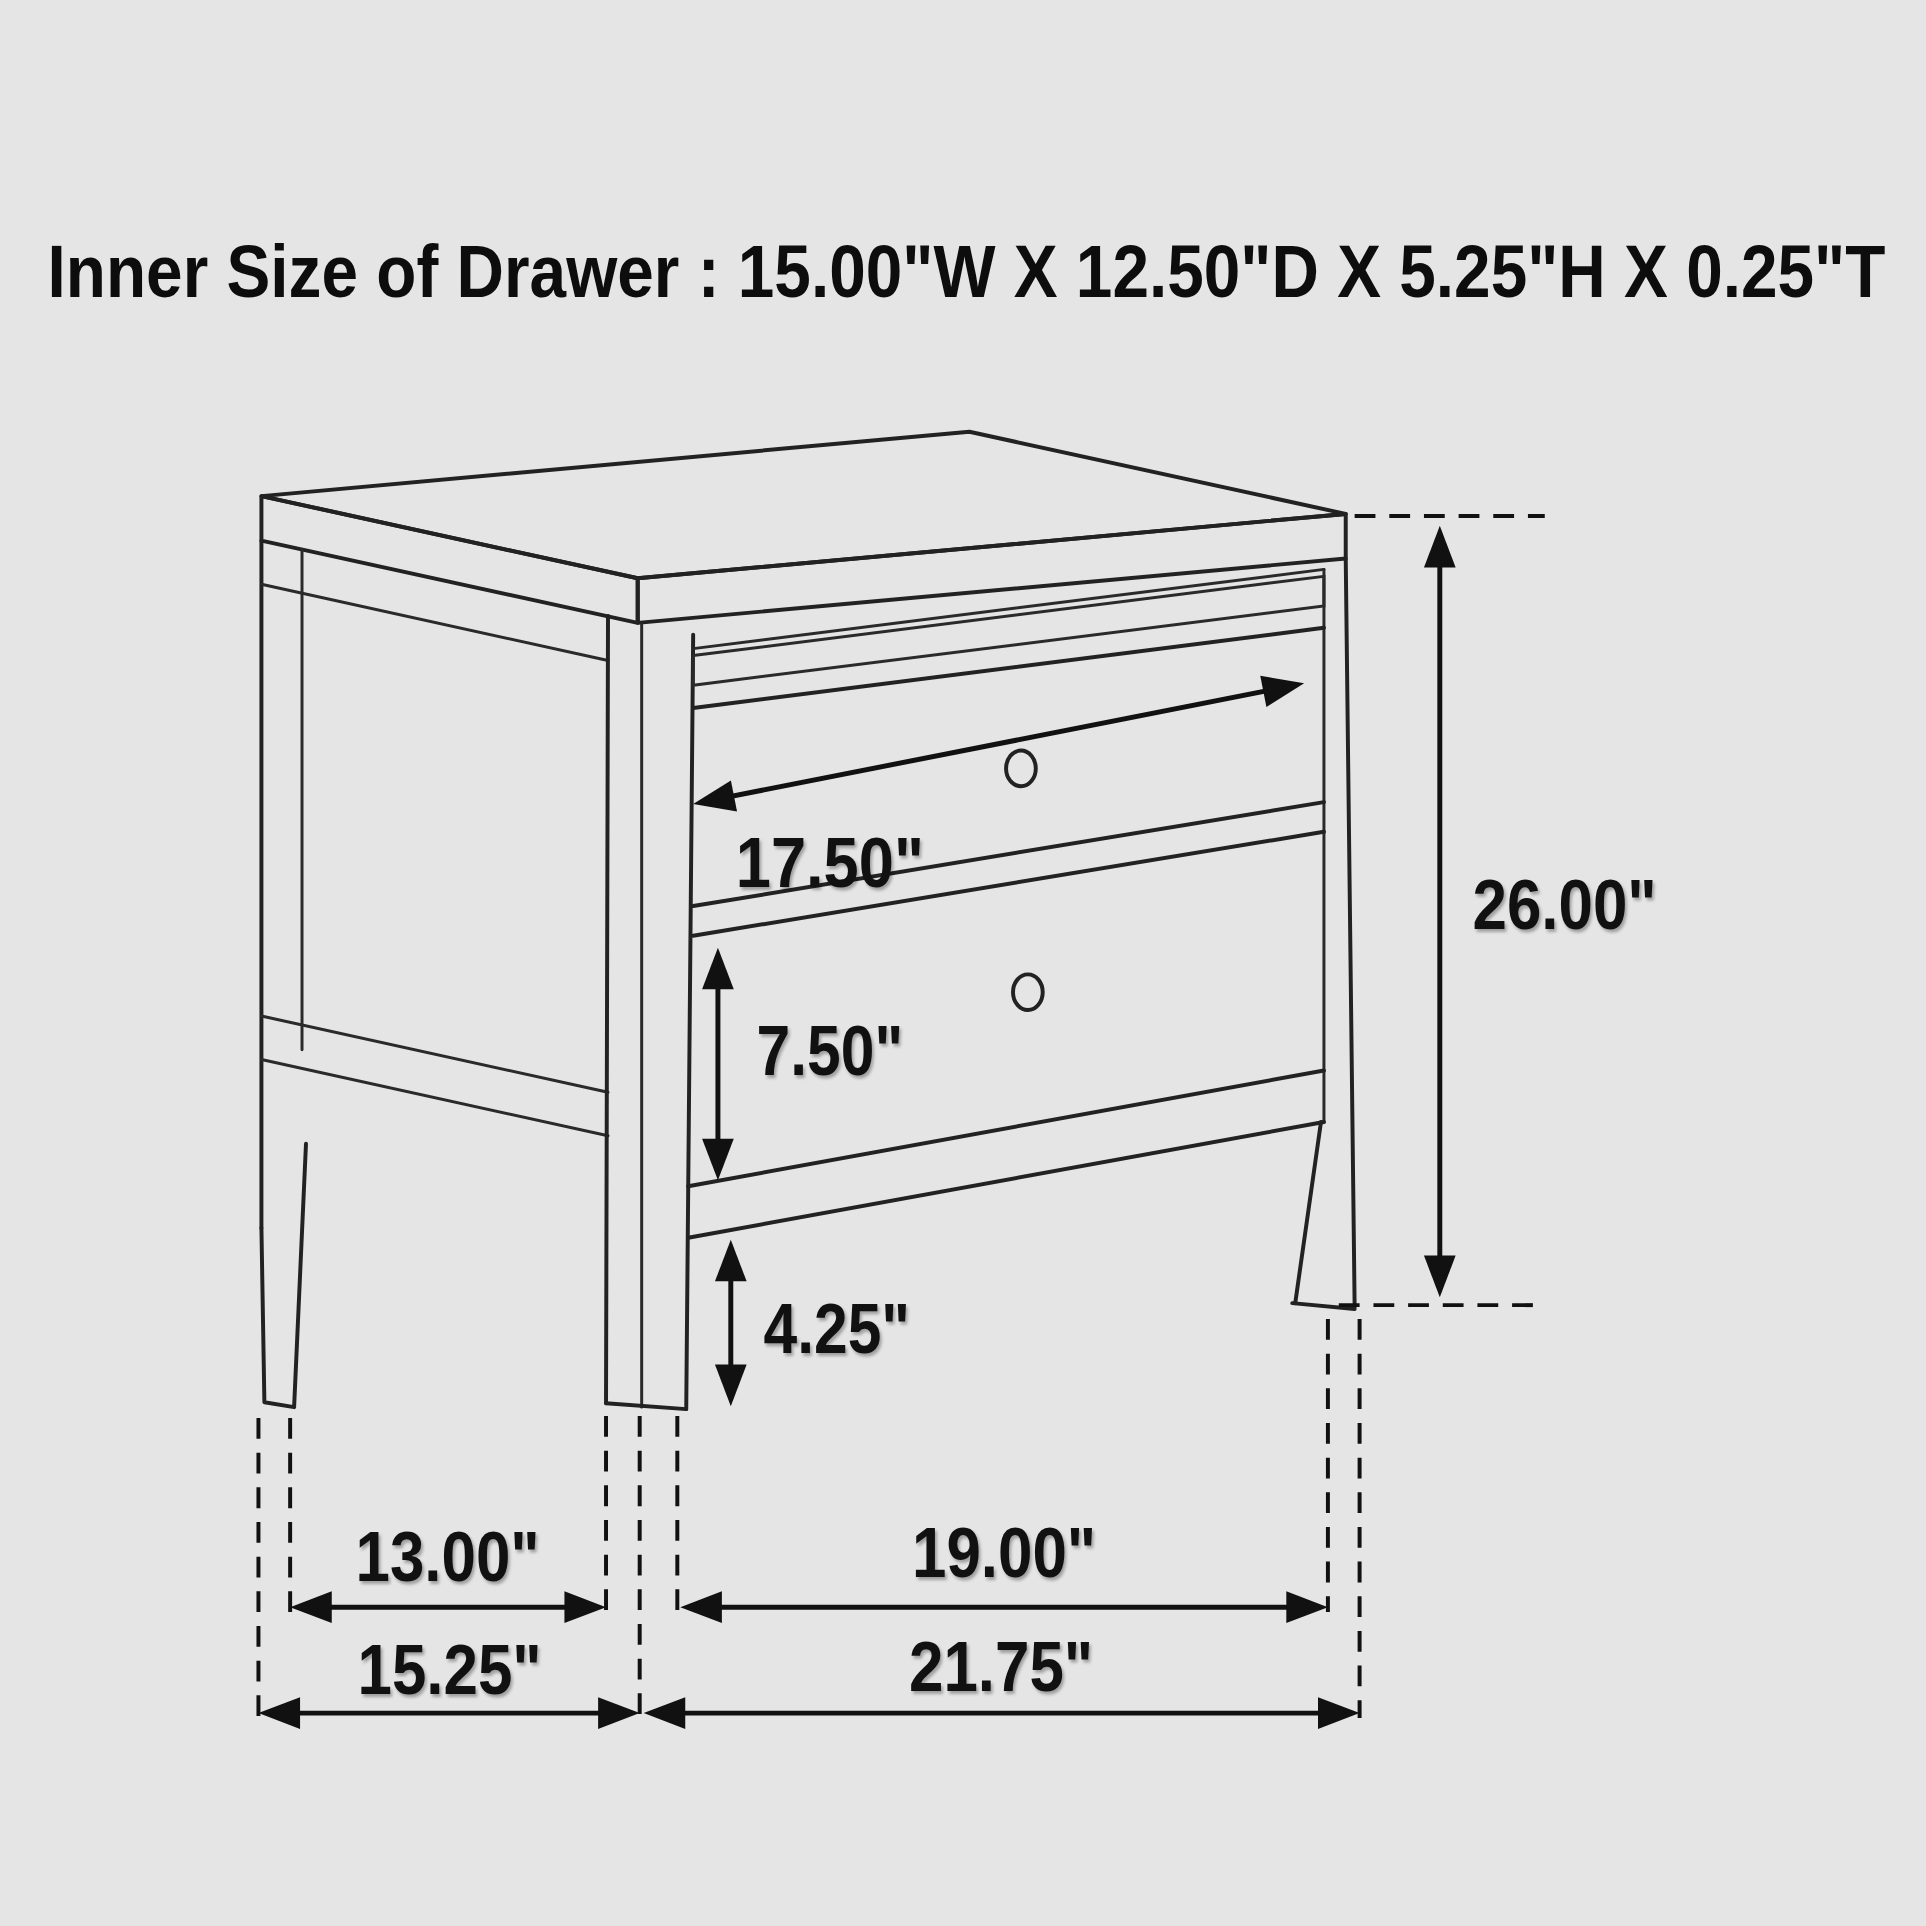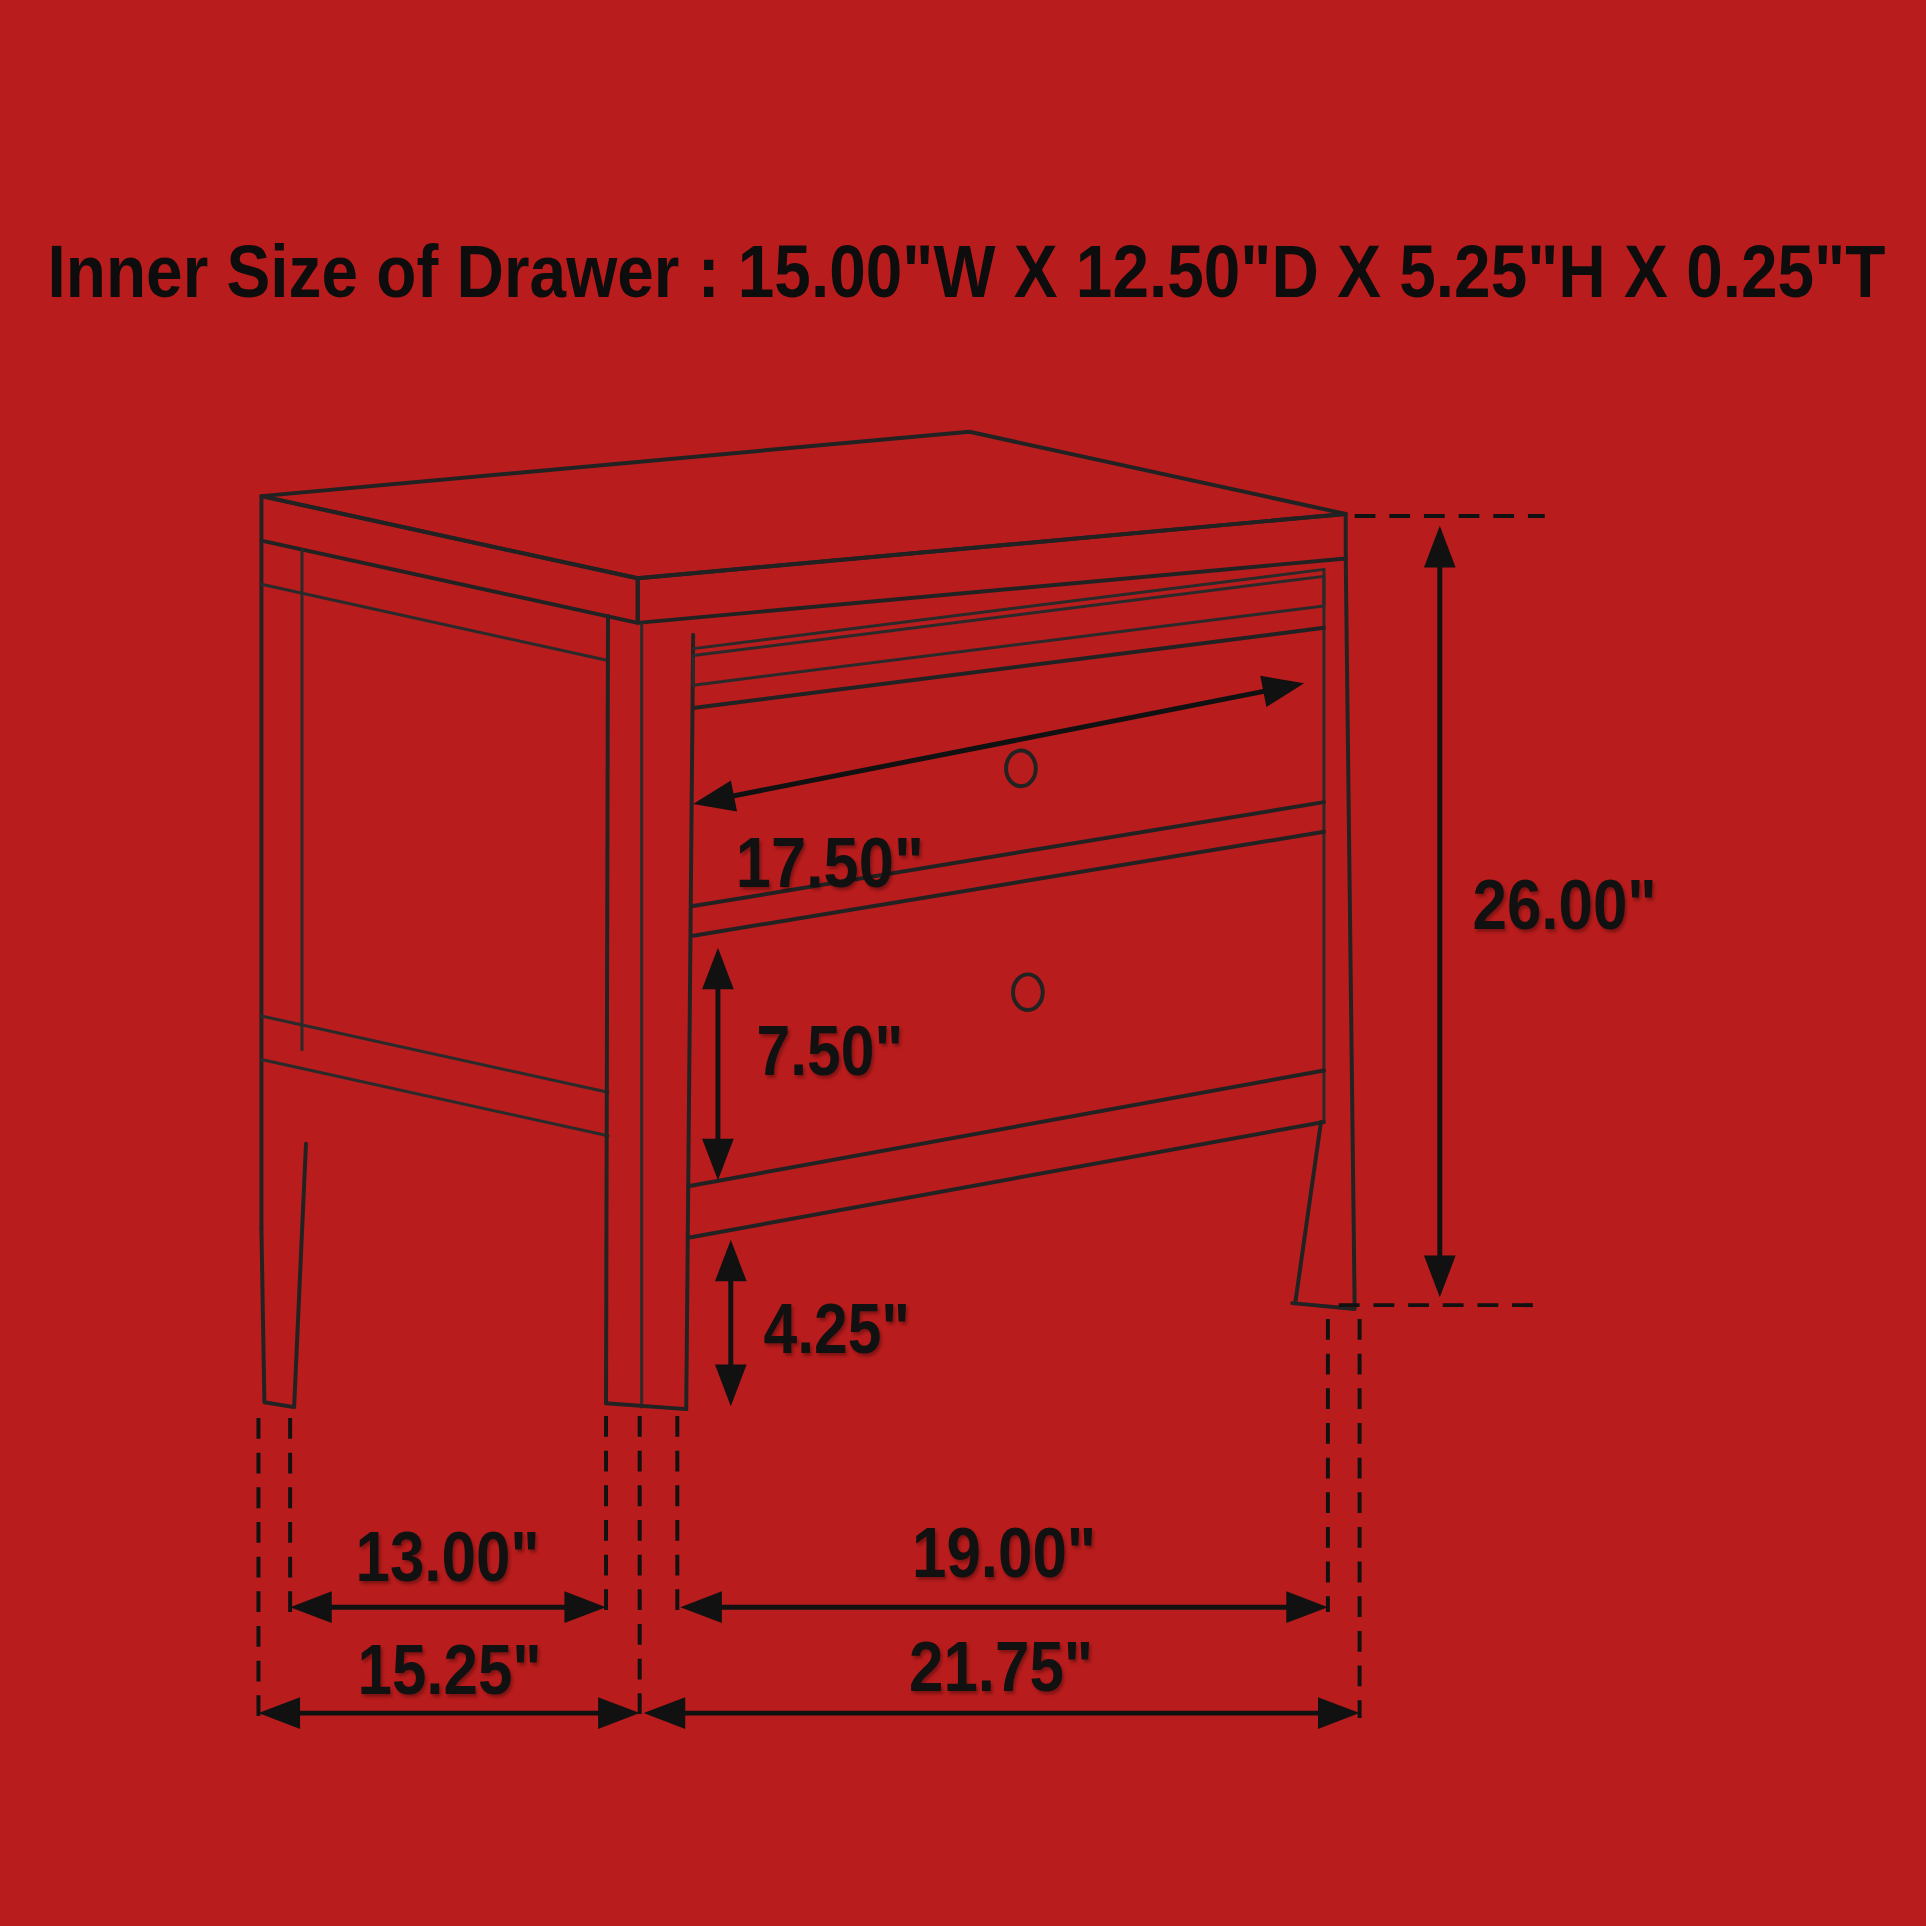--- a/index.html
+++ b/index.html
@@ -1,17 +1,17 @@
 <!DOCTYPE html>
 <html><head>
 <meta charset="utf-8">
 <style>
   html,body{margin:0;padding:0;background:#fff;}
   .page{
-    width:1927px;height:1927px;background:#b91c1c;position:relative;overflow:hidden;
+    width:1927px;height:1927px;background:#e5e5e5;position:relative;overflow:hidden;
     font-family:"Liberation Sans","DejaVu Sans",sans-serif;
   }
   svg{display:block;}
   .furn{stroke:#222;stroke-width:4;fill:none;stroke-linejoin:round;stroke-linecap:round;}
   .furn-thin{stroke:#2a2a2a;stroke-width:3;fill:none;stroke-linecap:round;}
   .dash{stroke:#111;stroke-width:4;fill:none;stroke-dasharray:21 14;}
   .dimline{stroke:#111;stroke-width:5;fill:none;}
   .ah{fill:#111;stroke:none;}
   .dimtxt{
     font-weight:bold;fill:#111;

